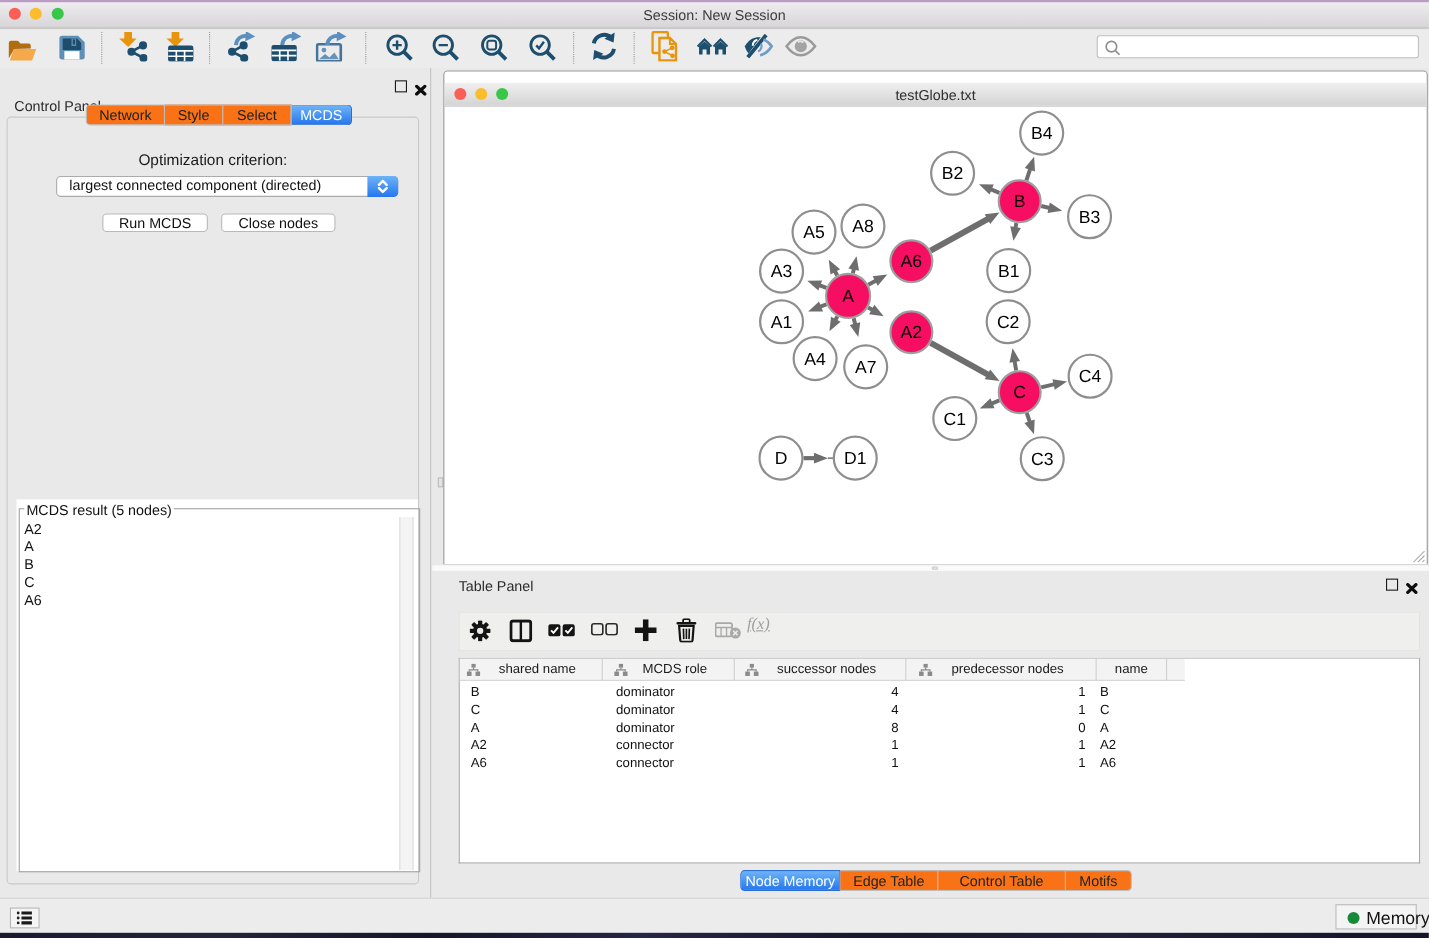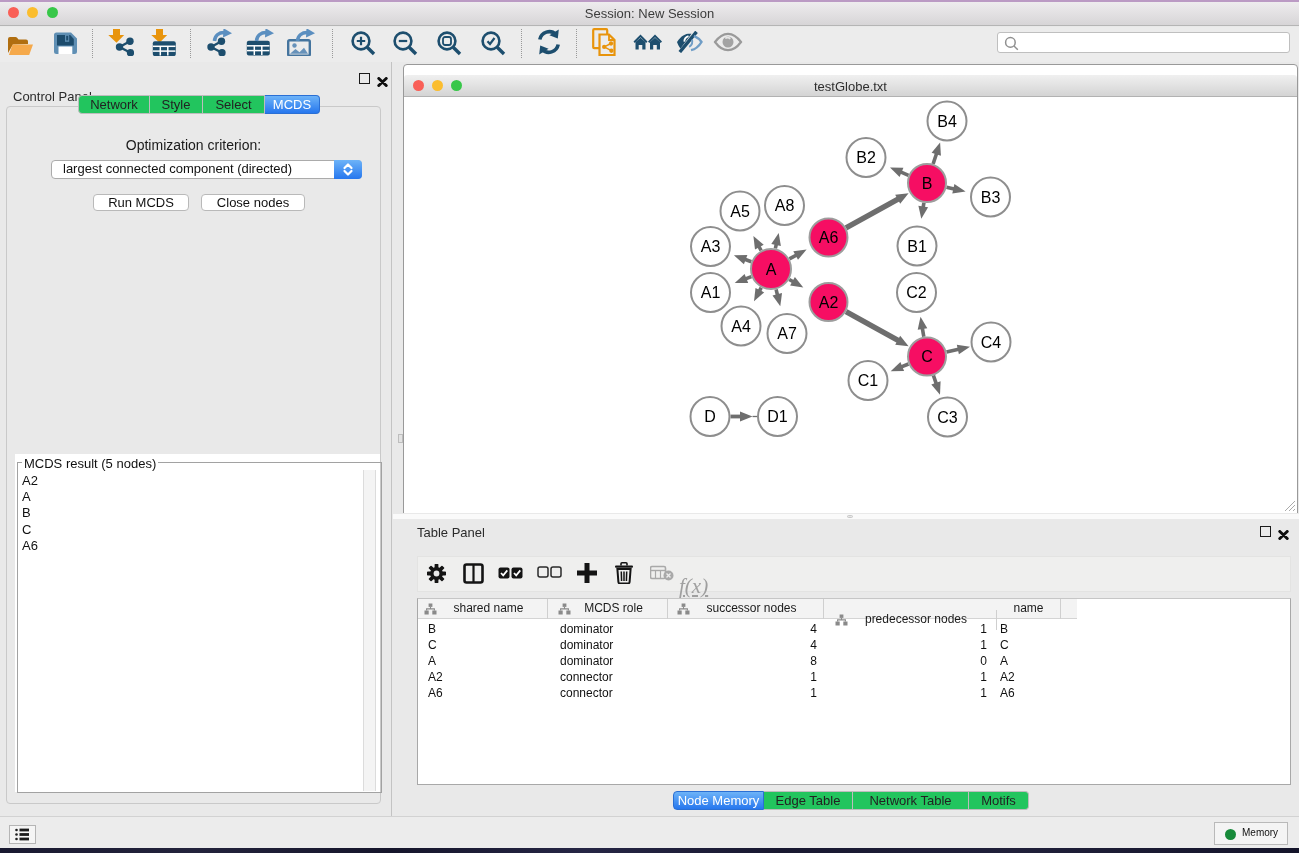--- a/index.html
+++ b/index.html
@@ -28,21 +28,21 @@
 #search svg { position:absolute; left:6px; top:3px; }
 
 
 #cpanel { left:0; top:62px; width:392px; height:755px; background:#e9e9e9; border-right:1px solid #c3c3c3; }
 #cpanel .hdr { position:absolute; left:13px; top:27px; font-size:13px; color:#2b2b2b; }
 .mini-max { position:absolute; width:11px; height:11px; border:1.5px solid #1a1a1a; }
 .mini-x { position:absolute; font-size:14px; font-weight:bold; color:#111; }
 
 
 .tabrow { position:absolute; display:flex; z-index:5; }
-.tab { height:19px; line-height:18px; background:#22c55e; border:1px solid #bdbdbd; border-left:none;
+.tab { height:19px; line-height:18px; background:#f97316; border:1px solid #bdbdbd; border-left:none;
   font-size:13px; color:#222; text-align:center; }
 .tab.first { border-left:1px solid #bdbdbd; border-radius:4px 0 0 4px; }
 .tab.last { border-radius:0 4px 4px 0; }
 .tab.sel { background:linear-gradient(#6db3f8,#2677ee); color:#fff; border-color:#2a6fd4; }
 
 #cp-content { position:absolute; left:6px; top:44px; width:375px; height:698px;
   border:1px solid #c9c9c9; border-radius:4px; background:#e9e9e9; }
 #opt-label { position:absolute; left:0; width:100%; top:30px; text-align:center; font-size:14px; color:#1a1a1a; }
 #cp-select { position:absolute; left:44px; top:53px; width:311px; height:19px; background:#fff;
   border:1px solid #ababab; border-radius:4px; font-size:13px; color:#111; line-height:16px; padding-left:11px; }
@@ -88,21 +88,21 @@
 .th svg { position:absolute; left:6px; top:4px; }
 .trow { position:absolute; left:0; width:659px; height:16px; font-size:12px; color:#111; }
 .tc { position:absolute; top:0; height:16px; line-height:16px; }
 .num { text-align:right; }
 
 
 #btabs { position:absolute; left:280px; top:278px; display:flex; }
 
 
 #statusbar { left:0; top:816px; width:1299px; height:33px; background:#ececec; border-top:1px solid #d2d2d2; }
-#membtn { position:absolute; left:1214px; top:5px; width:74px; height:23px; background:#f4f4f4; border:1px solid #b9b9b9; font-size:10px; }
+#membtn { position:absolute; left:1214px; top:5px; width:74px; height:23px; background:#f4f4f4; border:1px solid #b9b9b9; font-size:16px; }
 #membtn .dot { position:absolute; left:10px; top:6px; width:11px; height:11px; border-radius:50%; background:#178a3a; }
 #membtn .lbl { position:absolute; left:27px; top:4px; color:#111; }
 #listbtn { position:absolute; left:9px; top:8px; width:27px; height:19px; background:#f5f5f5; border:1px solid #b5b5b5; }
 #darkstrip { left:0; top:848px; width:1299px; height:5px; background:linear-gradient(90deg,#191930 0%,#23233c 15%,#15152b 30%,#262645 45%,#181830 60%,#20203a 78%,#14142a 100%); }
 </style>
 </head>
 <body>
 
 <div class="abs" id="titlebar">
   <div class="purple"></div>
@@ -447,42 +447,42 @@
 <line x1="12.7" y1="9.5" x2="12.4" y2="19" stroke="#141414" stroke-width="1.5"></line>
     </svg>
 <svg class="ticon" style="left:257px; top:52px;" width="24" height="16" viewBox="0 0 24 16">
 <rect x="0.5" y="1.5" width="15" height="12" rx="1.5" fill="none" stroke="#a9a9a9" stroke-width="1.6"></rect>
 <line x1="0.5" y1="5.5" x2="15.5" y2="5.5" stroke="#a9a9a9" stroke-width="1.4"></line>
 <line x1="5.5" y1="5.5" x2="5.5" y2="13.5" stroke="#a9a9a9" stroke-width="1.2"></line>
 <line x1="10.5" y1="5.5" x2="10.5" y2="13.5" stroke="#a9a9a9" stroke-width="1.2"></line>
 <circle cx="18.5" cy="10.5" r="5" fill="#a9a9a9"></circle>
 <path d="M16.5 8.5 l4 4 M20.5 8.5 l-4 4" stroke="#ececec" stroke-width="1.4"></path>
     </svg>
-<div style="position:absolute; left:286px; top:61px; width:48px; font-family:'Liberation Serif',serif; font-style:italic; font-size:21px; color:#9f9f9f;text-decoration:underline;">f(x)</div>
+<div style="position:absolute; left:286px; top:47px; width:48px; font-family:'Liberation Serif',serif; font-style:italic; font-size:15px; color:#9f9f9f;text-decoration:underline;">f(x)</div>
   <div id="ttable">
     <div id="thead">
       <div class="th" style="left:0; width:130px;"><svg width="13" height="12" viewBox="0 0 13 12">
             <rect x="4.6" y="0.5" width="3.8" height="3.4" fill="#8a8a8a"></rect>
             <rect x="0.5" y="7.5" width="4.2" height="4" fill="#8a8a8a"></rect>
             <rect x="8.3" y="7.5" width="4.2" height="4" fill="#8a8a8a"></rect>
             <path d="M6.5 3.9 v2 M2.6 7.5 v-1.6 h7.8 v1.6" fill="none" stroke="#8a8a8a" stroke-width="1.1"></path>
           </svg><span style="margin-left:12px;">shared name</span></div>
       <div class="th" style="left:130px; width:120px;"><svg style="left:10px;" width="13" height="12" viewBox="0 0 13 12">
             <rect x="4.6" y="0.5" width="3.8" height="3.4" fill="#8a8a8a"></rect>
             <rect x="0.5" y="7.5" width="4.2" height="4" fill="#8a8a8a"></rect>
             <rect x="8.3" y="7.5" width="4.2" height="4" fill="#8a8a8a"></rect>
             <path d="M6.5 3.9 v2 M2.6 7.5 v-1.6 h7.8 v1.6" fill="none" stroke="#8a8a8a" stroke-width="1.1"></path>
           </svg><span style="margin-left:12px;">MCDS role</span></div>
       <div class="th" style="left:250px; width:156px;text-align:center;"><svg style="left:9px;" width="13" height="12" viewBox="0 0 13 12">
             <rect x="4.6" y="0.5" width="3.8" height="3.4" fill="#8a8a8a"></rect>
             <rect x="0.5" y="7.5" width="4.2" height="4" fill="#8a8a8a"></rect>
             <rect x="8.3" y="7.5" width="4.2" height="4" fill="#8a8a8a"></rect>
             <path d="M6.5 3.9 v2 M2.6 7.5 v-1.6 h7.8 v1.6" fill="none" stroke="#8a8a8a" stroke-width="1.1"></path>
           </svg><span style="margin-left:12px;">successor nodes</span></div>
-      <div class="th" style="left:406px; width:173px;margin-top:11px;"><svg style="left:11px;" width="13" height="12" viewBox="0 0 13 12">
+      <div class="th" style="left:406px; width:173px;"><svg style="left:11px;" width="13" height="12" viewBox="0 0 13 12">
             <rect x="4.6" y="0.5" width="3.8" height="3.4" fill="#8a8a8a"></rect>
             <rect x="0.5" y="7.5" width="4.2" height="4" fill="#8a8a8a"></rect>
             <rect x="8.3" y="7.5" width="4.2" height="4" fill="#8a8a8a"></rect>
             <path d="M6.5 3.9 v2 M2.6 7.5 v-1.6 h7.8 v1.6" fill="none" stroke="#8a8a8a" stroke-width="1.1"></path>
           </svg><span style="margin-left:12px;">predecessor nodes</span></div>
       <div class="th" style="left:579px; width:64px;">name</div>
     </div>
     <div class="trow" style="top:22px;">
       <div class="tc" style="left:10px;">B</div>
       <div class="tc" style="left:142px;">dominator</div>
@@ -515,21 +515,21 @@
       <div class="tc" style="left:10px;">A6</div>
       <div class="tc" style="left:142px;">connector</div>
       <div class="tc num" style="left:250px; width:149px;">1</div>
       <div class="tc num" style="left:406px; width:163px;">1</div>
       <div class="tc" style="left:582px;">A6</div>
     </div>
   </div>
   <div id="btabs">
     <div class="tab first sel" style="width:91px;">Node Memory</div>
     <div class="tab" style="width:89px;">Edge Table</div>
-    <div class="tab" style="width:116px;">Network Table</div>
+    <div class="tab" style="width:116px;">Control Table</div>
     <div class="tab last" style="width:60px;">Motifs</div>
   </div>
 </div>
 
 <div class="abs" id="statusbar">
   <div id="listbtn"><svg width="15" height="13" viewBox="0 0 15 13" style="margin:2px 0 0 5px;">
         <circle cx="1.5" cy="2" r="1.3" fill="#222"></circle>
         <circle cx="1.5" cy="6.5" r="1.3" fill="#222"></circle>
         <circle cx="1.5" cy="11" r="1.3" fill="#222"></circle>
         <line x1="4.5" y1="2" x2="14" y2="2" stroke="#1a1a1a" stroke-width="2.8"></line>

